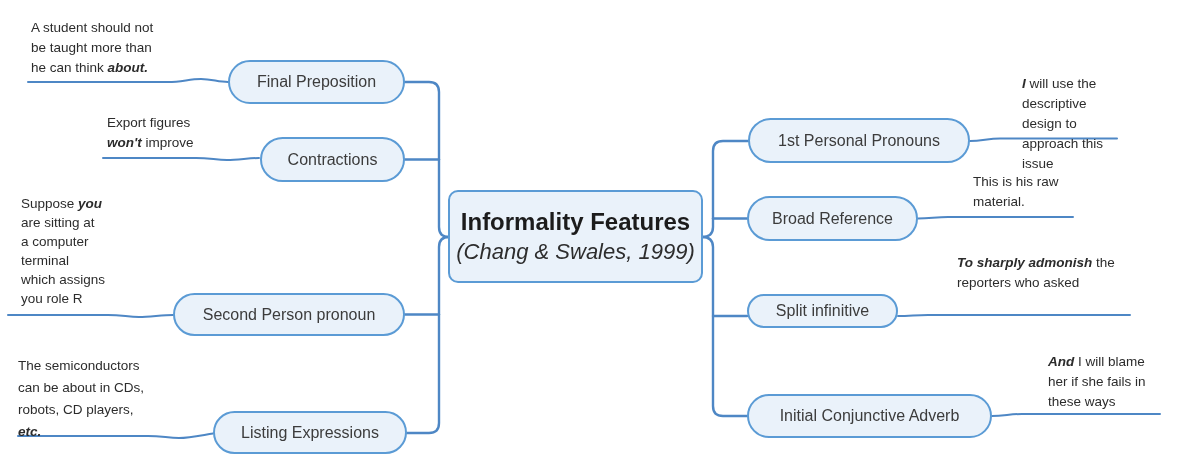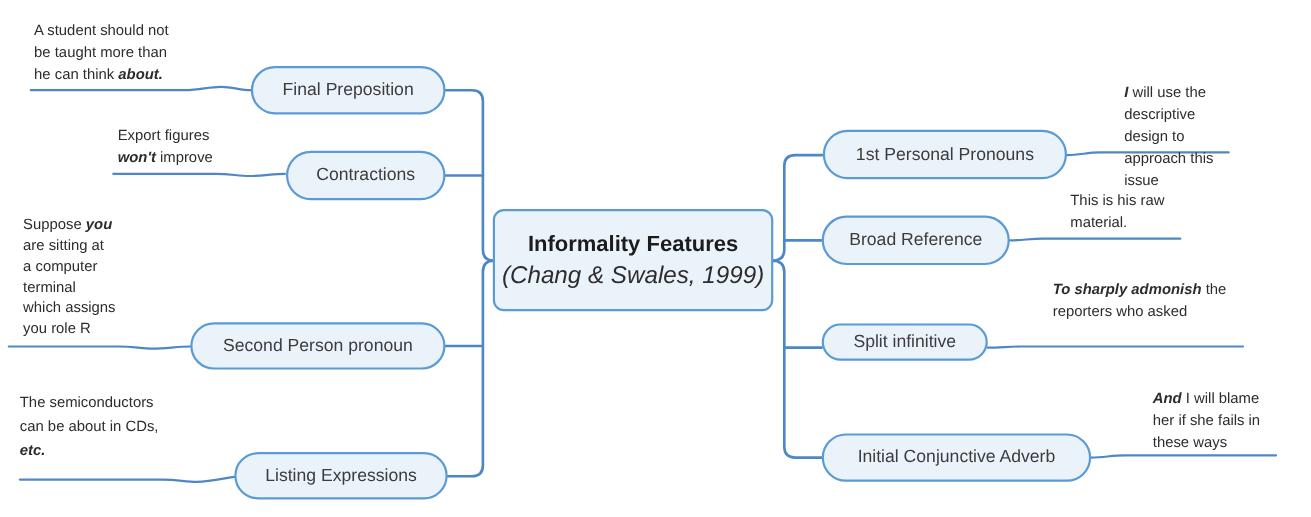--- a/index.html
+++ b/index.html
@@ -15,21 +15,21 @@
     position:absolute;display:flex;align-items:center;justify-content:center;
     background:var(--node-fill,#eaf2fa);border:2px solid var(--node-border,#5b9bd5);
     border-radius:24px;box-sizing:border-box;
     font-size:16px;color:#3c3c3c;white-space:nowrap;
   }
   .central{
     position:absolute;display:flex;flex-direction:column;align-items:center;justify-content:center;
     background:var(--node-fill,#eaf2fa);border:2px solid var(--node-border,#5b9bd5);
     border-radius:10px;box-sizing:border-box;gap:3px;
   }
-  .central .t1{font-size:20px;font-weight:bold;color:#1c1c1c;}
+  .central .t1{font-size:24px;font-weight:bold;color:#1c1c1c;}
   .central .t2{font-size:22px;font-style:italic;color:#2d2d2d;}
   .example{position:absolute;font-size:13.5px;line-height:20px;color:#2c2c2c;white-space:nowrap;}
   .seg-b{font-weight:bold;font-style:italic;}
   
   #n-final   {left:228px;top:60px; width:177px;height:44px;}
   #n-contr   {left:260px;top:137px;width:145px;height:45px;}
   #n-second  {left:173px;top:293px;width:232px;height:43px;}
   #n-listing {left:213px;top:411px;width:194px;height:43px;}
   
   #n-first   {left:748px;top:118px;width:222px;height:45px;}
@@ -120,20 +120,21 @@
       <div><span>Suppose </span><span class="seg-b">you</span></div>
       <div><span>are sitting at</span></div>
       <div><span>a computer</span></div>
       <div><span>terminal</span></div>
       <div><span>which assigns</span></div>
       <div><span>you role R</span></div>
     </div>
   <div class="example" id="e-l4">
       <div><span>The semiconductors</span></div>
       <div><span>can be about in CDs,</span></div>
+      <div><span>robots, CD players,</span></div>
       <div><span class="seg-b">etc.</span></div>
     </div>
   <div class="example" id="e-r1">
       <div><span class="seg-b">I</span><span> will use the</span></div>
       <div><span>descriptive</span></div>
       <div><span>design to</span></div>
       <div><span>approach this</span></div>
       <div><span>issue</span></div>
     </div>
   <div class="example" id="e-r2">

